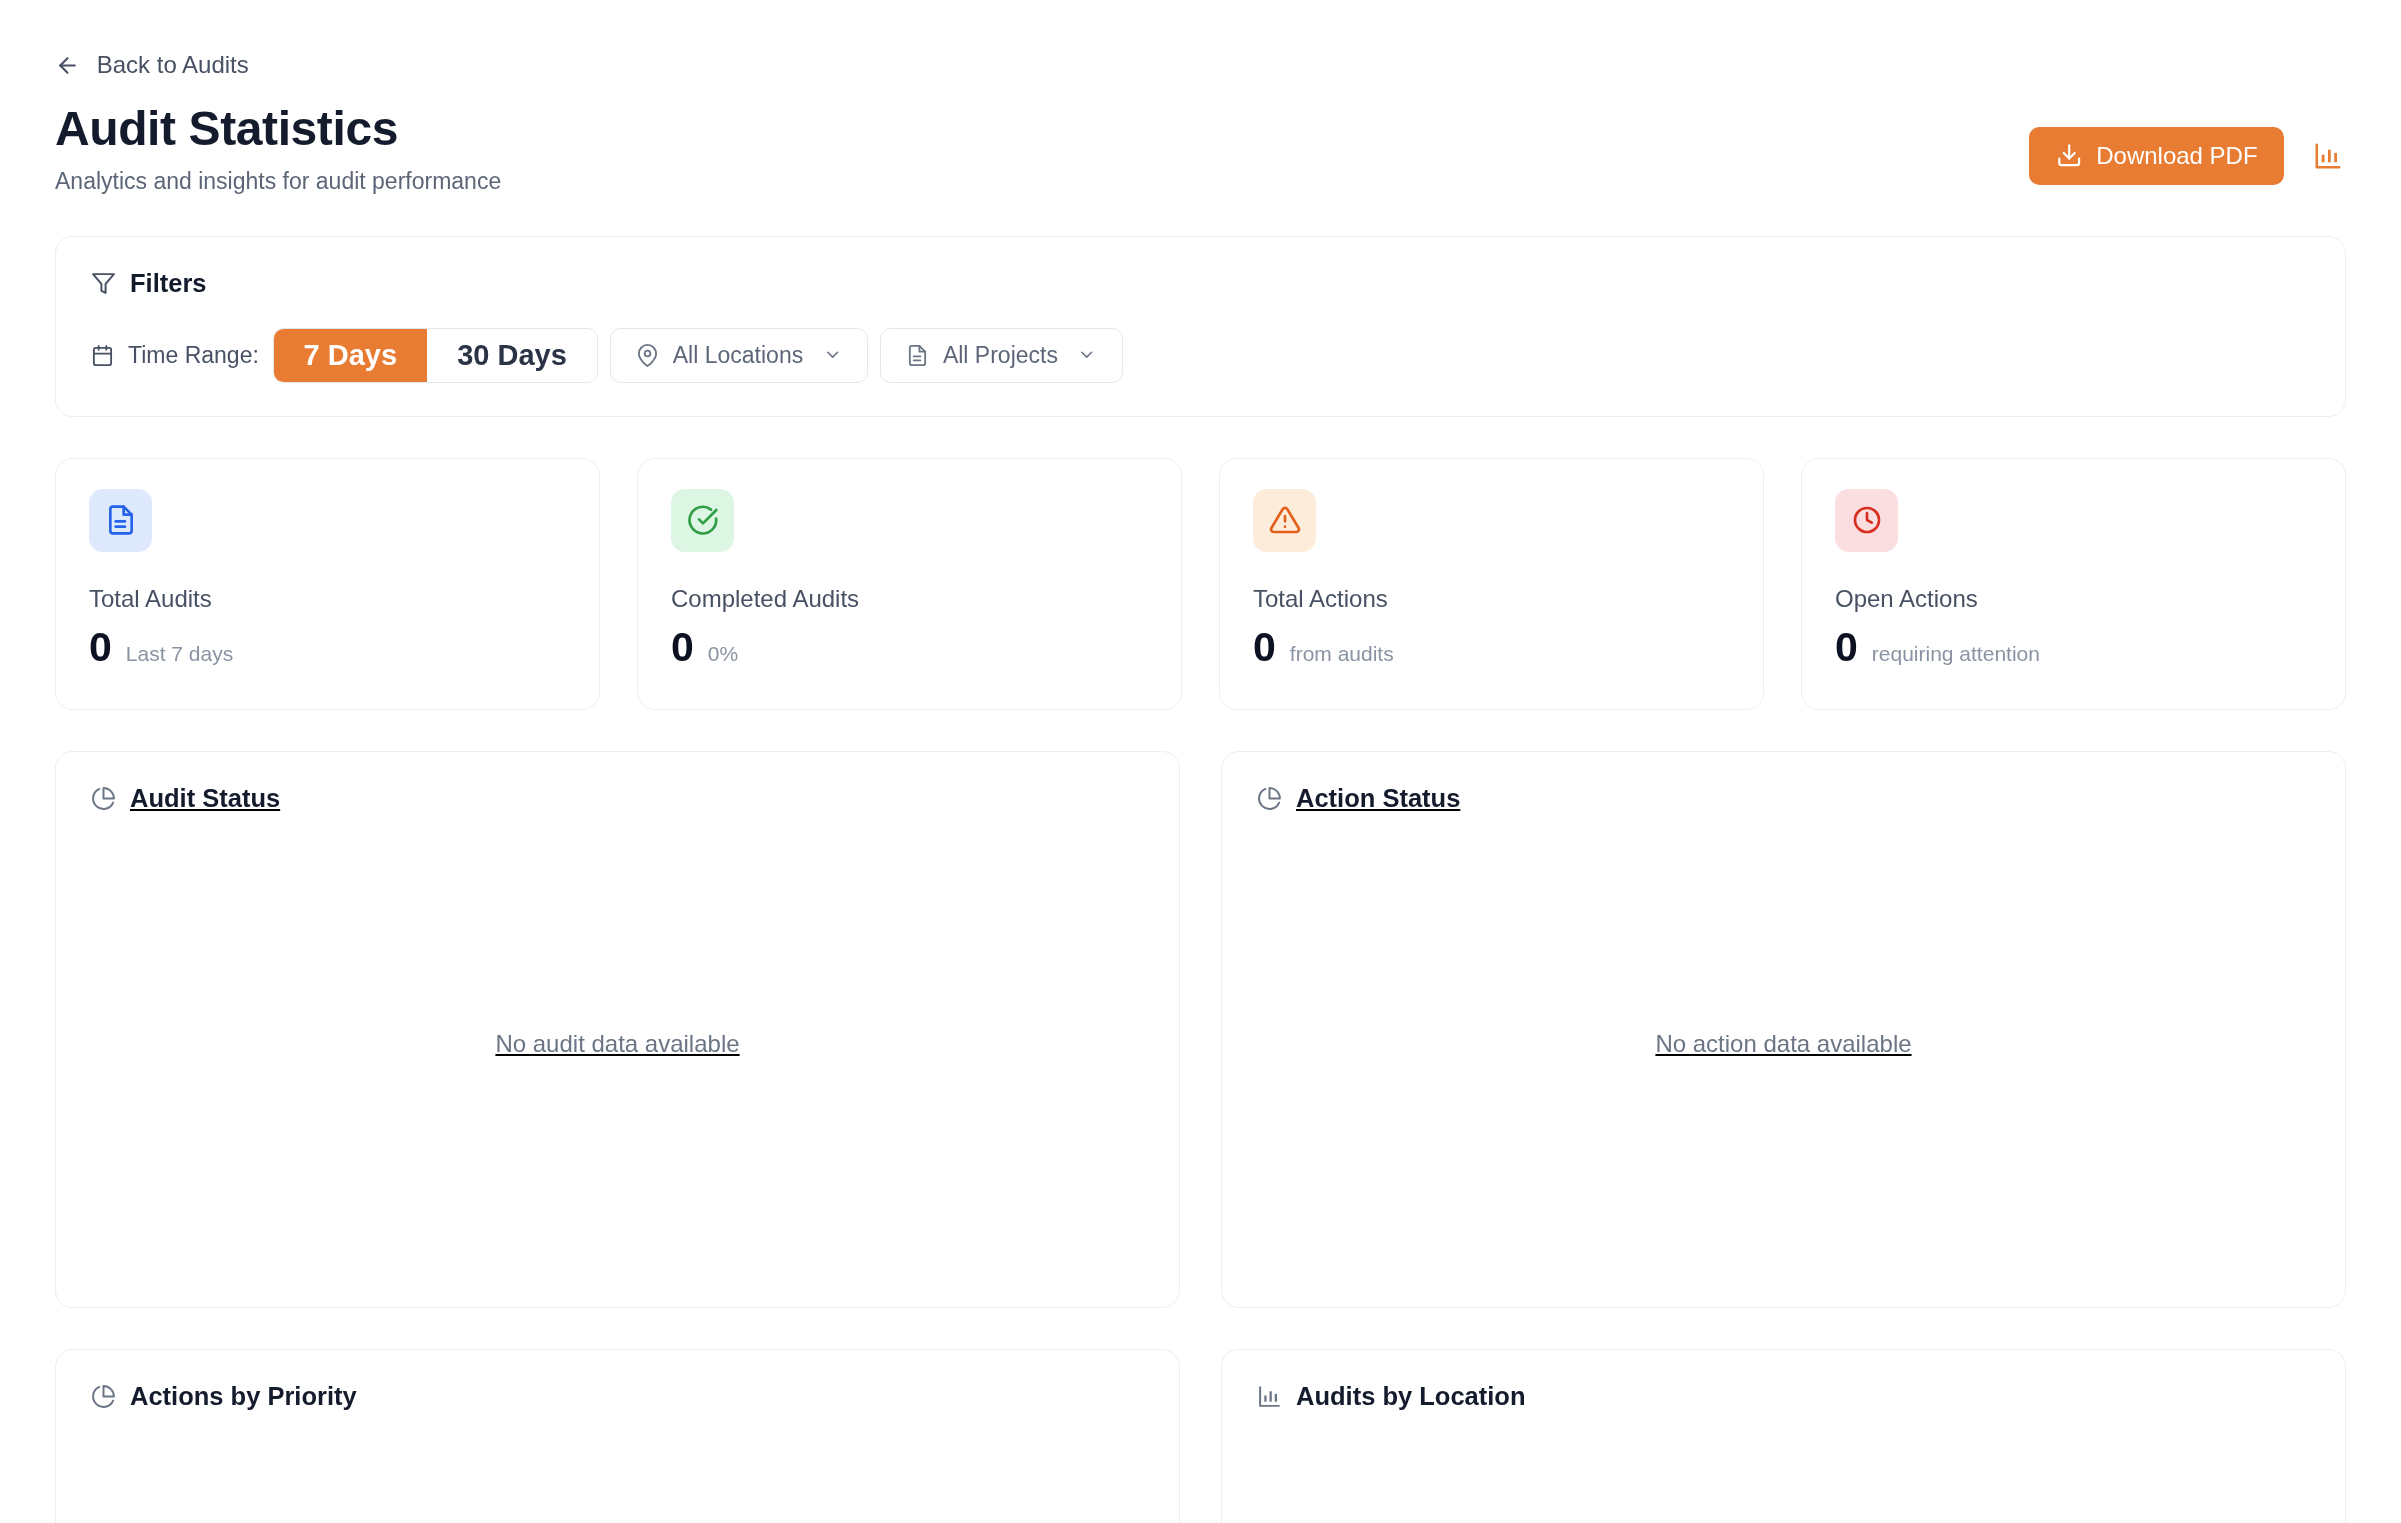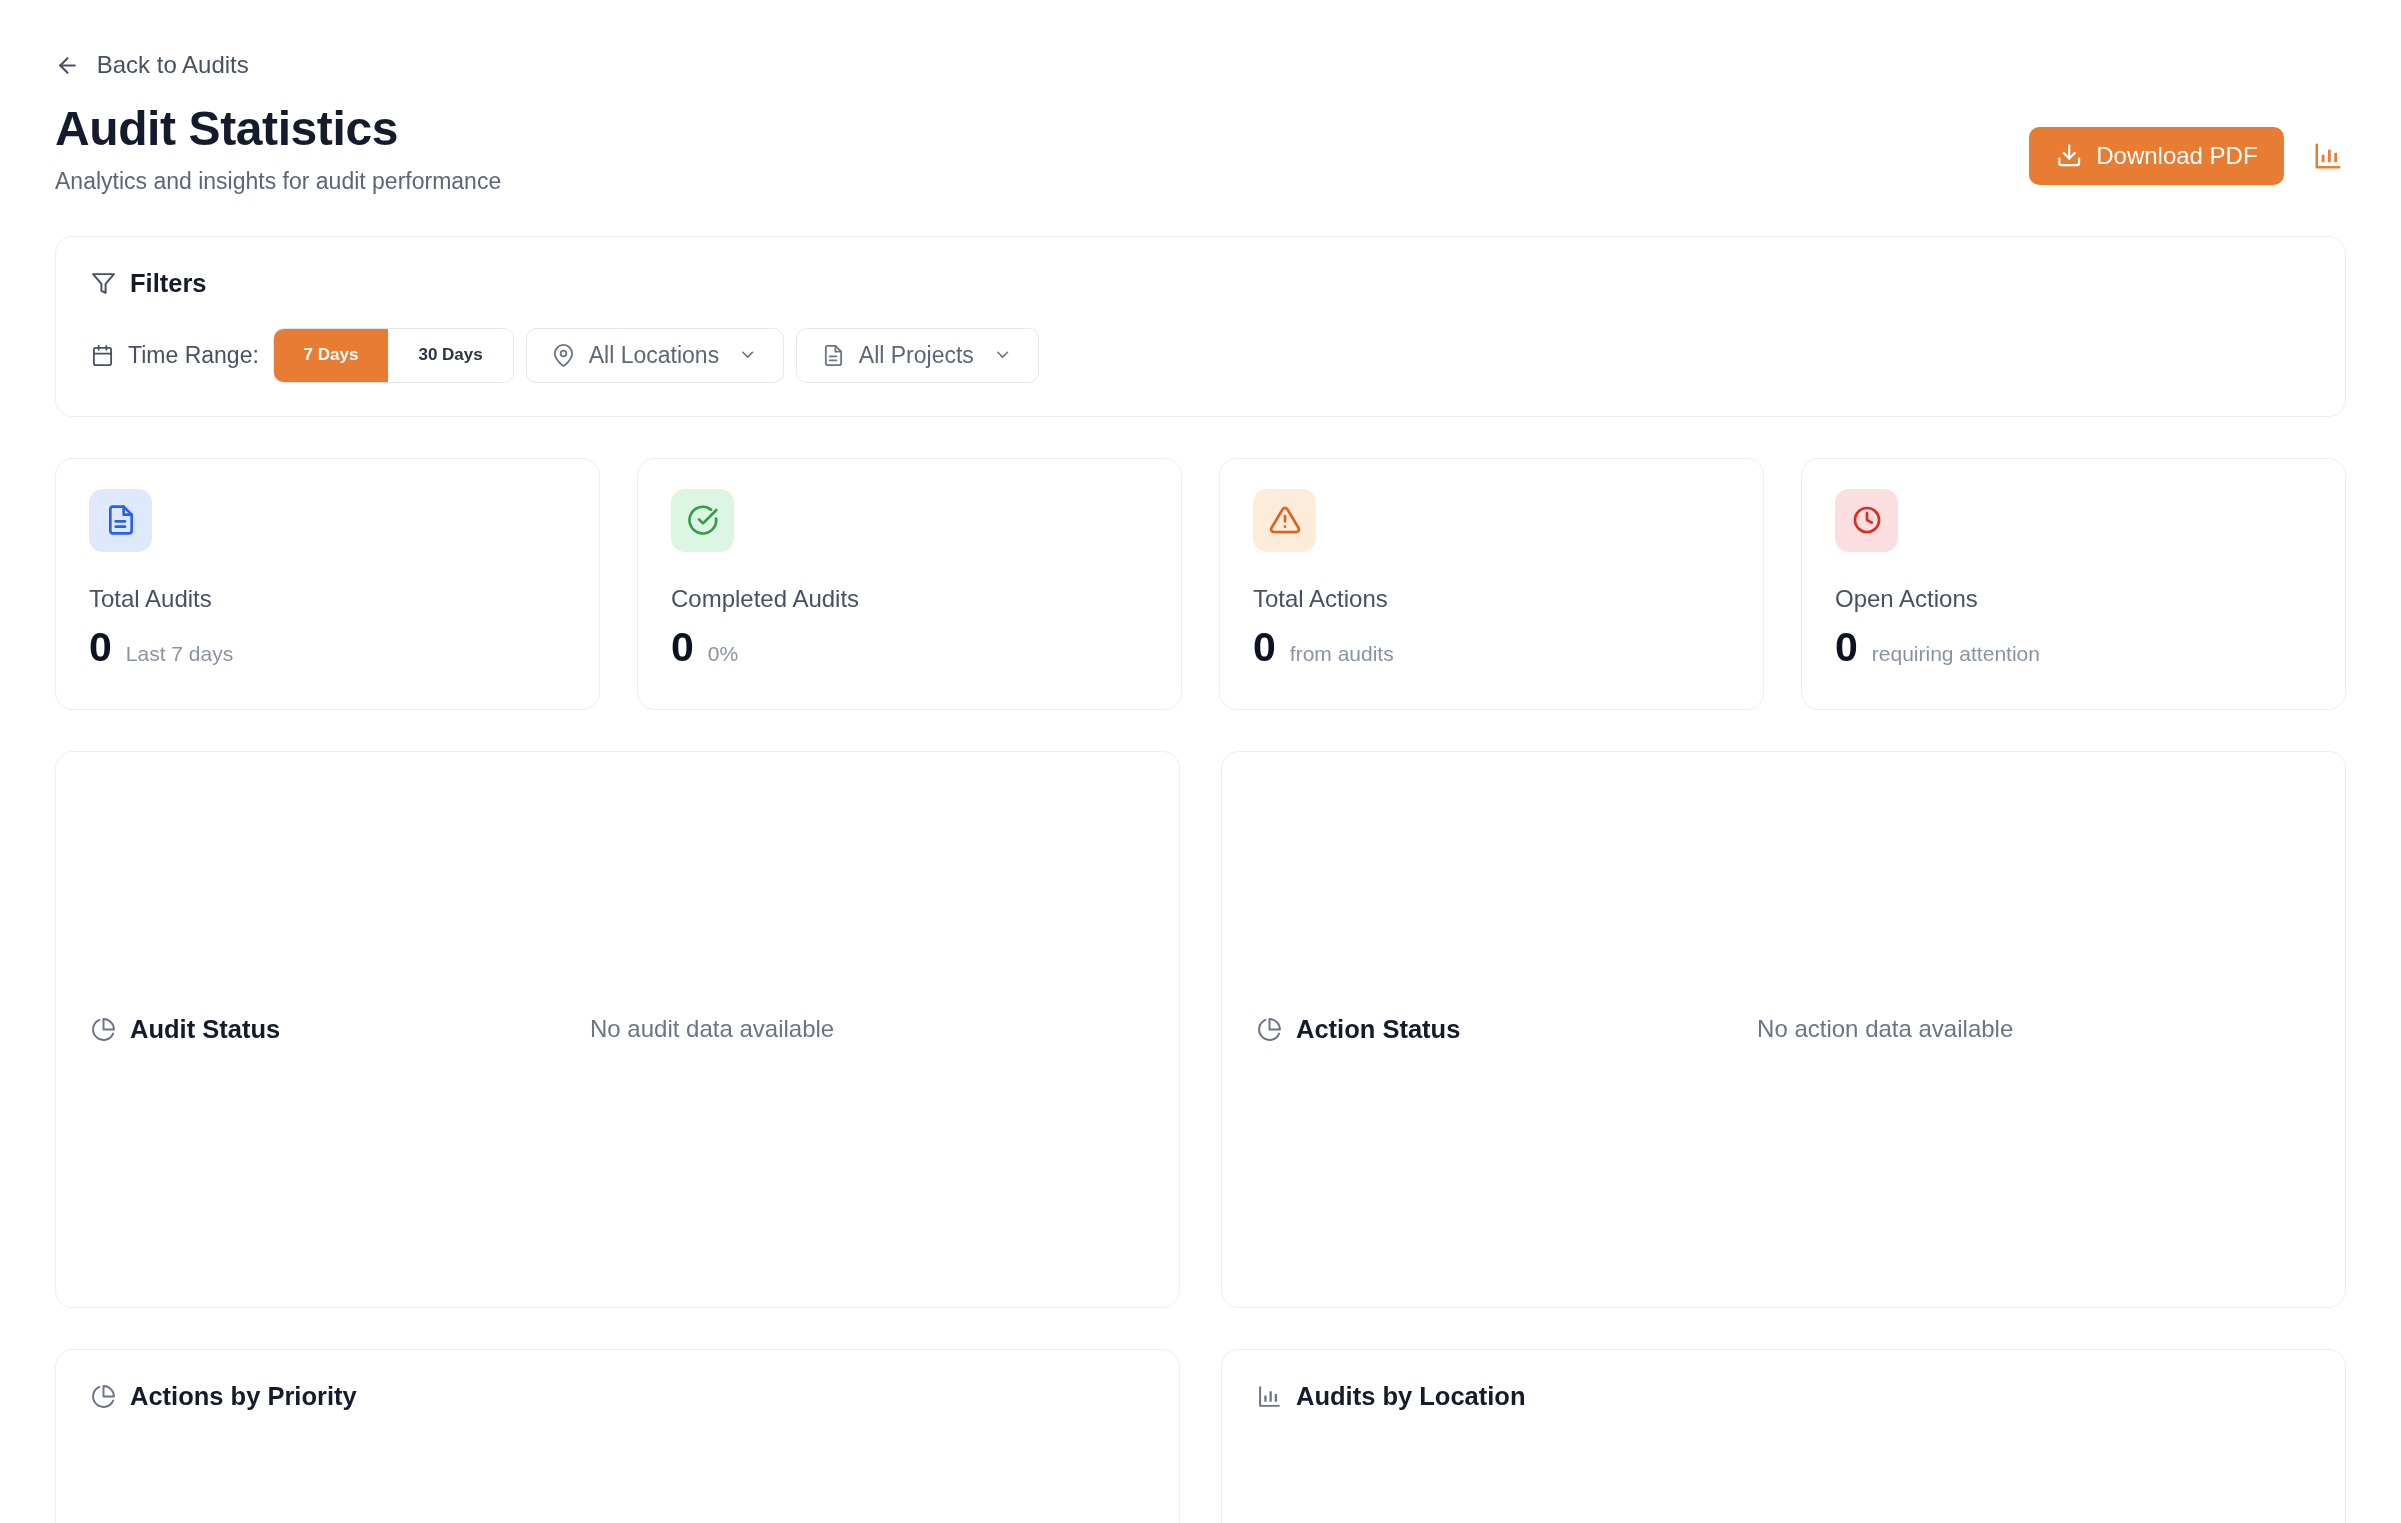--- a/index.html
+++ b/index.html
@@ -121,21 +121,21 @@
     display: inline-flex;
     border: 1.4px solid #e3e6ec;
     border-radius: 10.6px;
     overflow: hidden;
     height: 55px;
   }
   .seg-btn {
     border: none;
     background: #ffffff;
     color: #2b3346;
-    font-size: 17px;
+    font-size: 29px;
     font-weight: 700;
     font-family: "Liberation Sans", sans-serif;
     padding: 0 30px;
     cursor: pointer;
     height: 100%;
   }
   .seg-btn.active { background: #e87c33; color: #ffffff; }
 
   .dropdown {
     display: inline-flex;
@@ -187,21 +187,21 @@
   .stat-sub { font-size: 21px; color: #8a93a3; }
 
   
   .charts-grid {
     display: grid;
     grid-template-columns: repeat(2, 1fr);
     gap: 41px;
     margin-top: 41px;
   }
   .chart-card { padding: 32px 35px; }
-  .chart-card.tall { height: 557px; display: flex; flex-direction: row; }
+  .chart-card.tall { height: 557px; display: flex; flex-direction: column; text-decoration: underline; }
   .chart-head {
     display: flex;
     align-items: center;
     gap: 14px;
     font-size: 25.5px;
     font-weight: 700;
     color: #141b2d;
   }
   .chart-empty {
     flex: 1;

